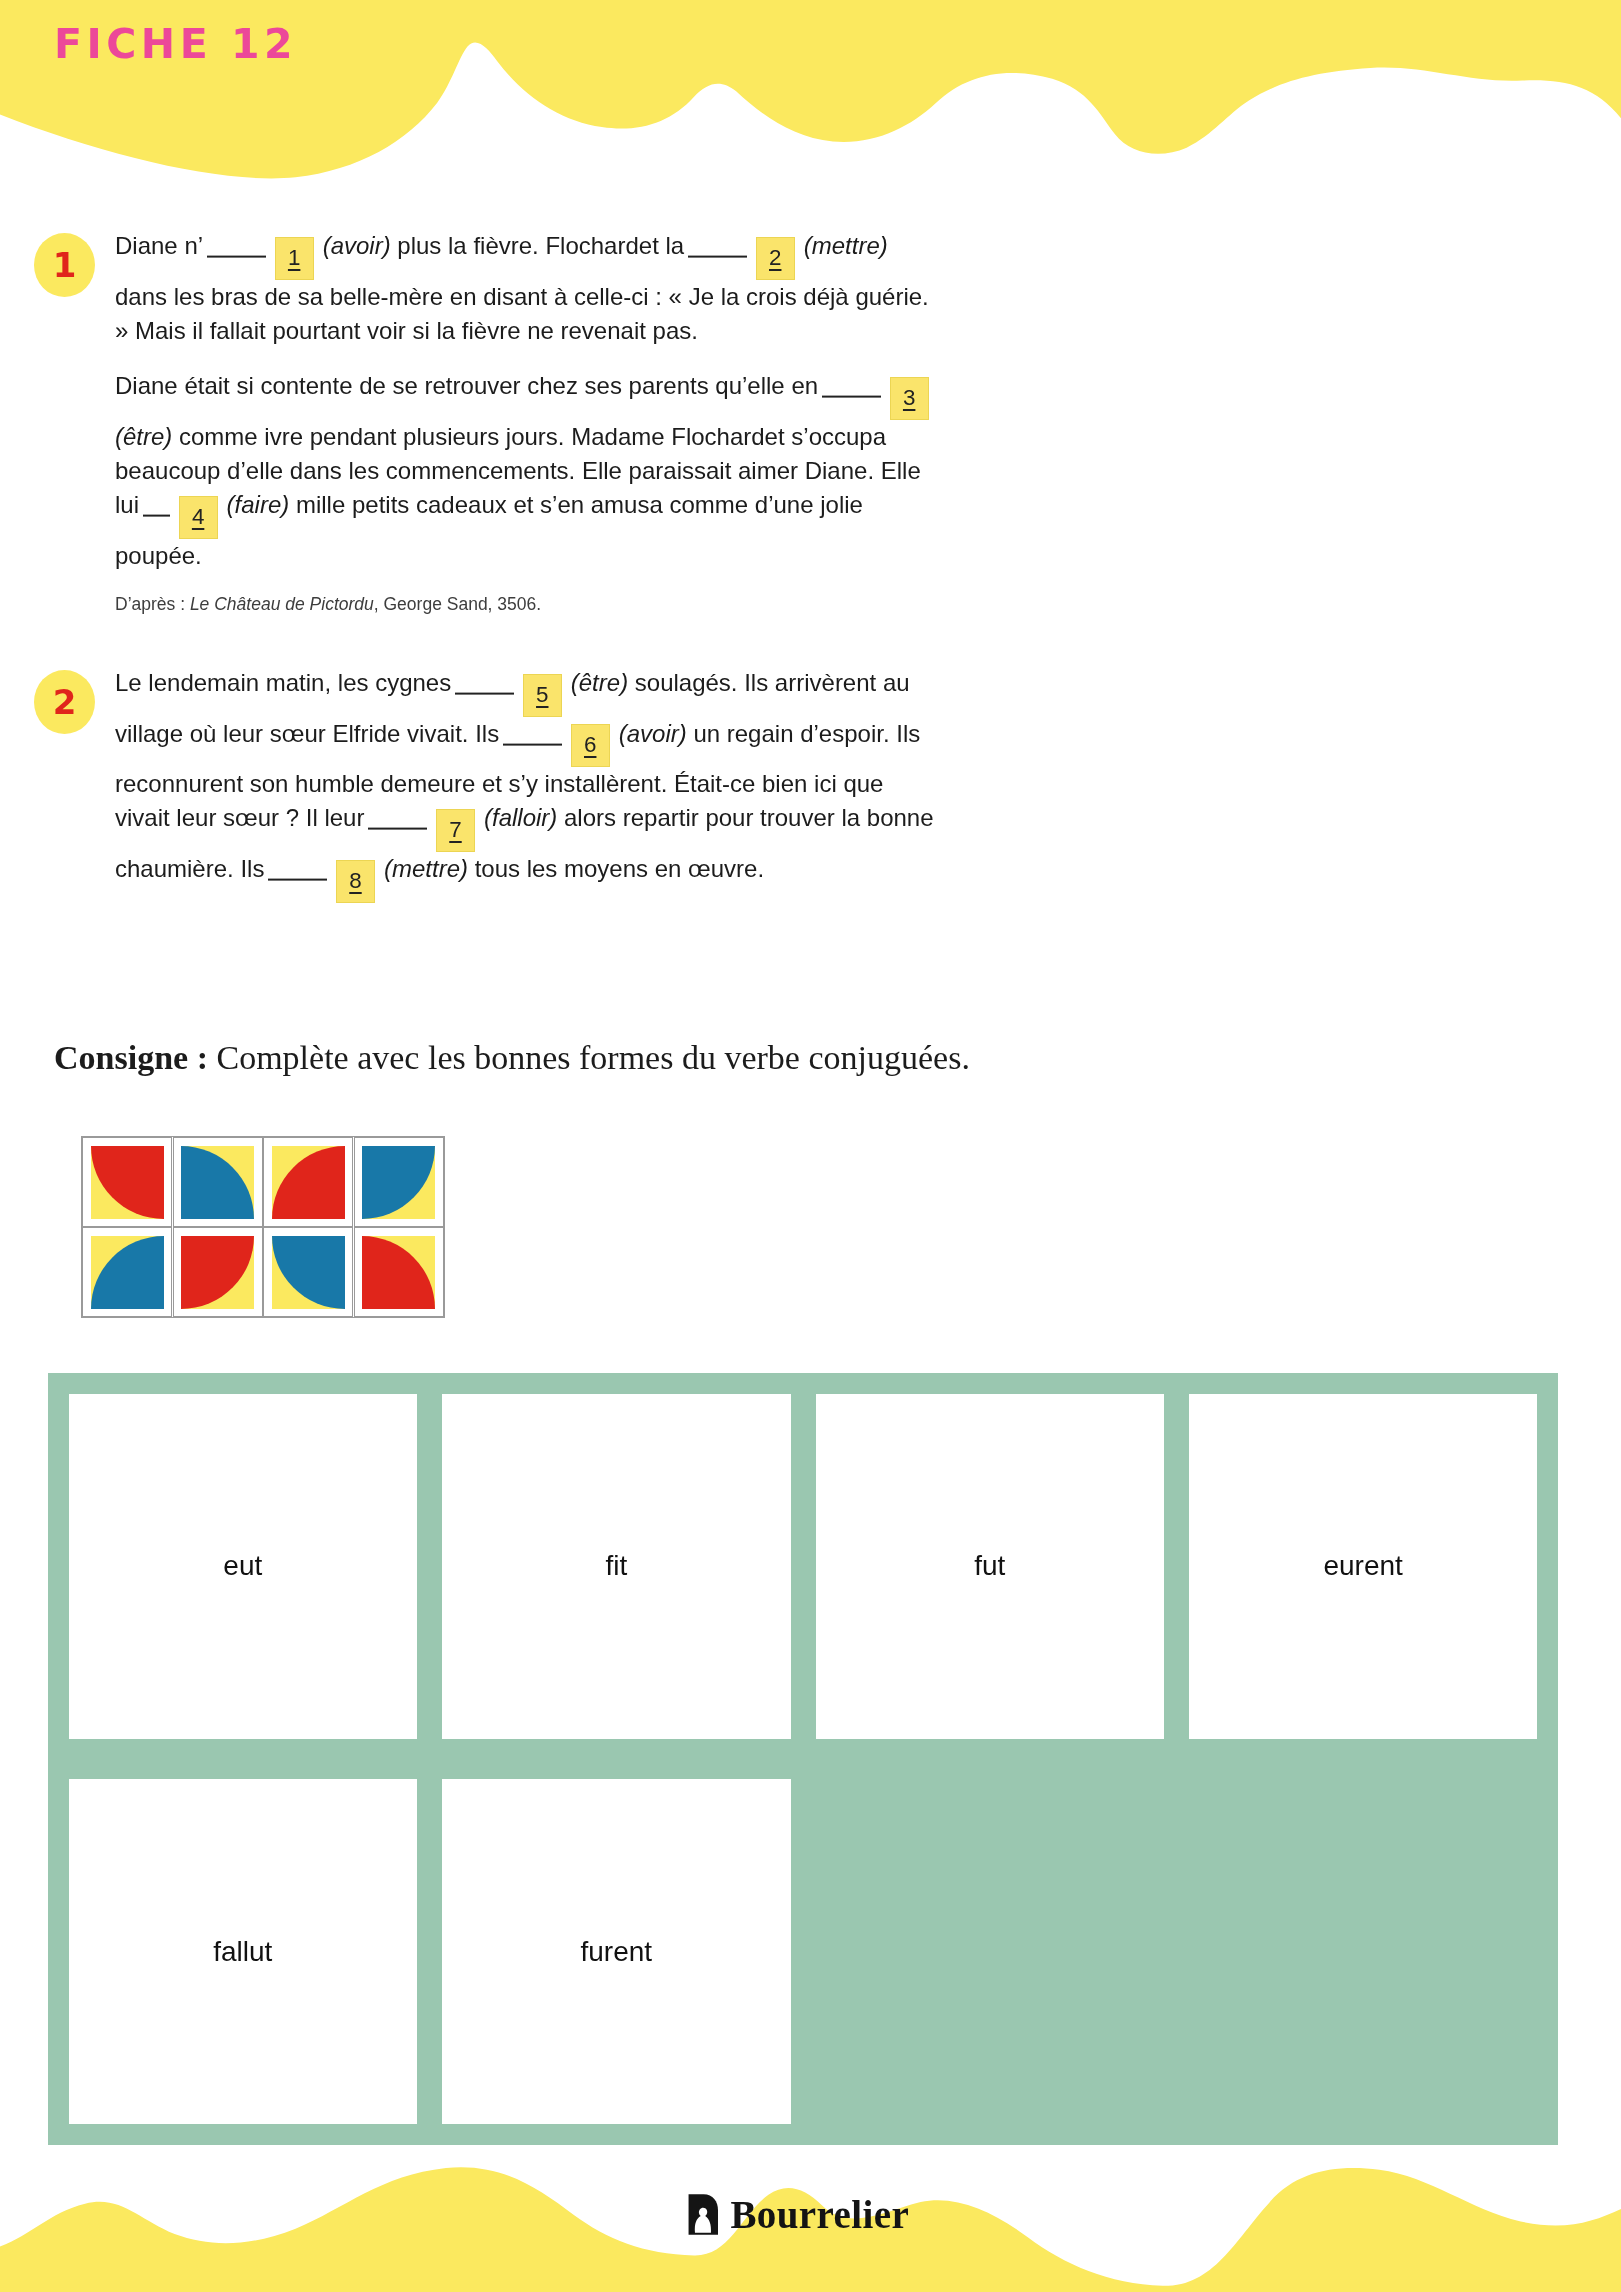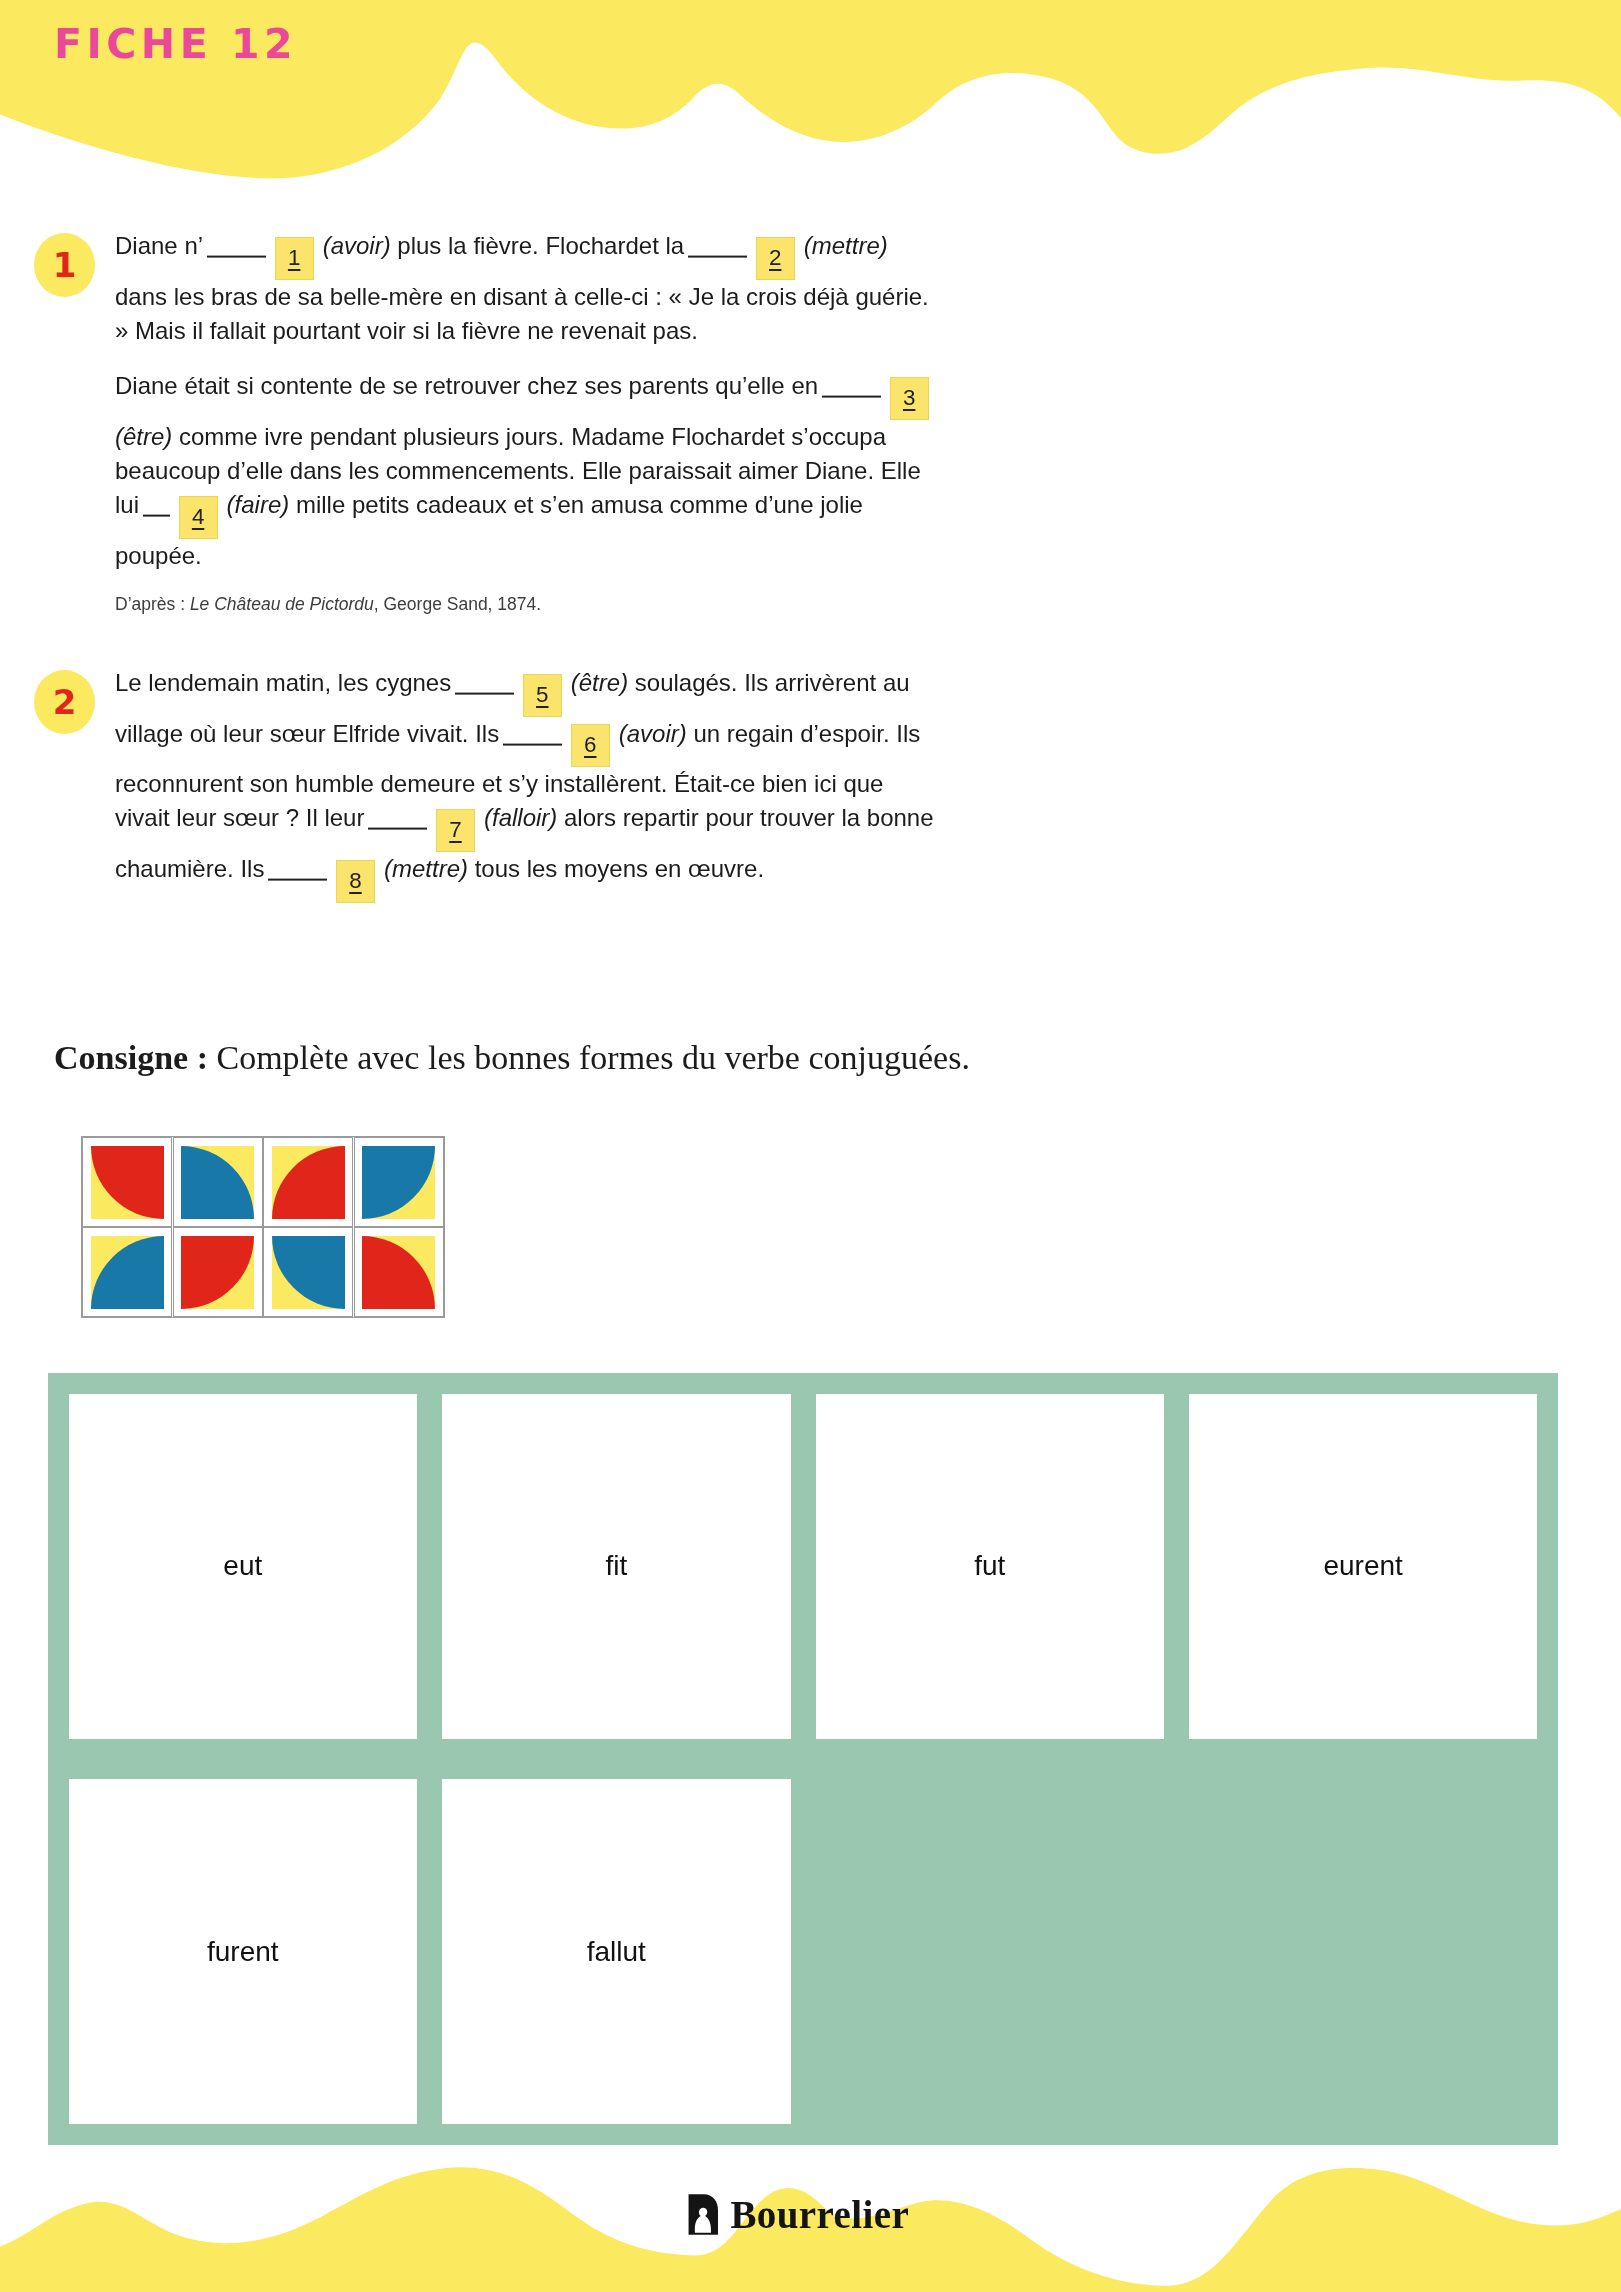--- a/index.html
+++ b/index.html
@@ -147,21 +147,21 @@
   <div class="fiche-title">FICHE 12</div>
 
   <section class="exercise ex-1">
     <div class="badge">1</div>
     <div class="ex-body">
       <div class="paragraphs">
           <p class="ex-par"><span>Diane n’</span><span class="blank-line blank-w4"></span><span class="numbox"><u>1</u></span><span class="verb">(avoir)</span><span> plus la fièvre. Flochardet la</span><span class="blank-line blank-w4"></span><span class="numbox"><u>2</u></span><span class="verb">(mettre)</span><span> dans les bras de sa belle-mère en disant à celle-ci : « Je la crois déjà guérie. » Mais il fallait pourtant voir si la fièvre ne revenait pas.</span></p>
           <p class="ex-par"><span>Diane était si contente de se retrouver chez ses parents qu’elle en</span><span class="blank-line blank-w4"></span><span class="numbox"><u>3</u></span><span class="verb">(être)</span><span> comme ivre pendant plusieurs jours. Madame Flochardet s’occupa beaucoup d’elle dans les commencements. Elle paraissait aimer Diane. Elle lui</span><span class="blank-line blank-w2"></span><span class="numbox"><u>4</u></span><span class="verb">(faire)</span><span> mille petits cadeaux et s’en amusa comme d’une jolie poupée.</span></p>
         </div>
       <div class="citation">
-        <span>D’après : </span><span class="cit-title">Le Château de Pictordu</span><span>, George Sand, 1874.</span>
+        <span>D’après : </span><span class="cit-title">Le Château de Pictordu</span><span>, George Sand, 3506.</span>
       </div>
     </div>
   </section>
 
   <section class="exercise ex-2">
     <div class="badge">2</div>
     <div class="ex-body">
       <div class="paragraphs">
           <p class="ex-par"><span>Le lendemain matin, les cygnes</span><span class="blank-line blank-w4"></span><span class="numbox"><u>5</u></span><span class="verb">(être)</span><span> soulagés. Ils arrivèrent au village où leur sœur Elfride vivait. Ils</span><span class="blank-line blank-w4"></span><span class="numbox"><u>6</u></span><span class="verb">(avoir)</span><span> un regain d’espoir. Ils reconnurent son humble demeure et s’y installèrent. Était-ce bien ici que vivait leur sœur ? Il leur</span><span class="blank-line blank-w4"></span><span class="numbox"><u>7</u></span><span class="verb">(falloir)</span><span> alors repartir pour trouver la bonne chaumière. Ils</span><span class="blank-line blank-w4"></span><span class="numbox"><u>8</u></span><span class="verb">(mettre)</span><span> tous les moyens en œuvre.</span></p>
         </div>
@@ -220,24 +220,24 @@
       <div class="card">
         <span>fit</span>
       </div>
       <div class="card">
         <span>fut</span>
       </div>
       <div class="card">
         <span>eurent</span>
       </div>
       <div class="card">
+        <span>fallut</span>
+      </div>
+      <div class="card">
         <span>furent</span>
-      </div>
-      <div class="card">
-        <span>fallut</span>
       </div>
     </div>
 
   <svg class="wave-bottom" viewBox="0 0 1810 150" preserveAspectRatio="none">
     <path fill="#fbe95f" d="M0,150 L0,98
       C35,85 55,60 95,50
       C135,40 155,68 195,84
       C235,99 280,98 330,78
       C385,55 425,18 498,10
       C560,4 600,32 640,62

